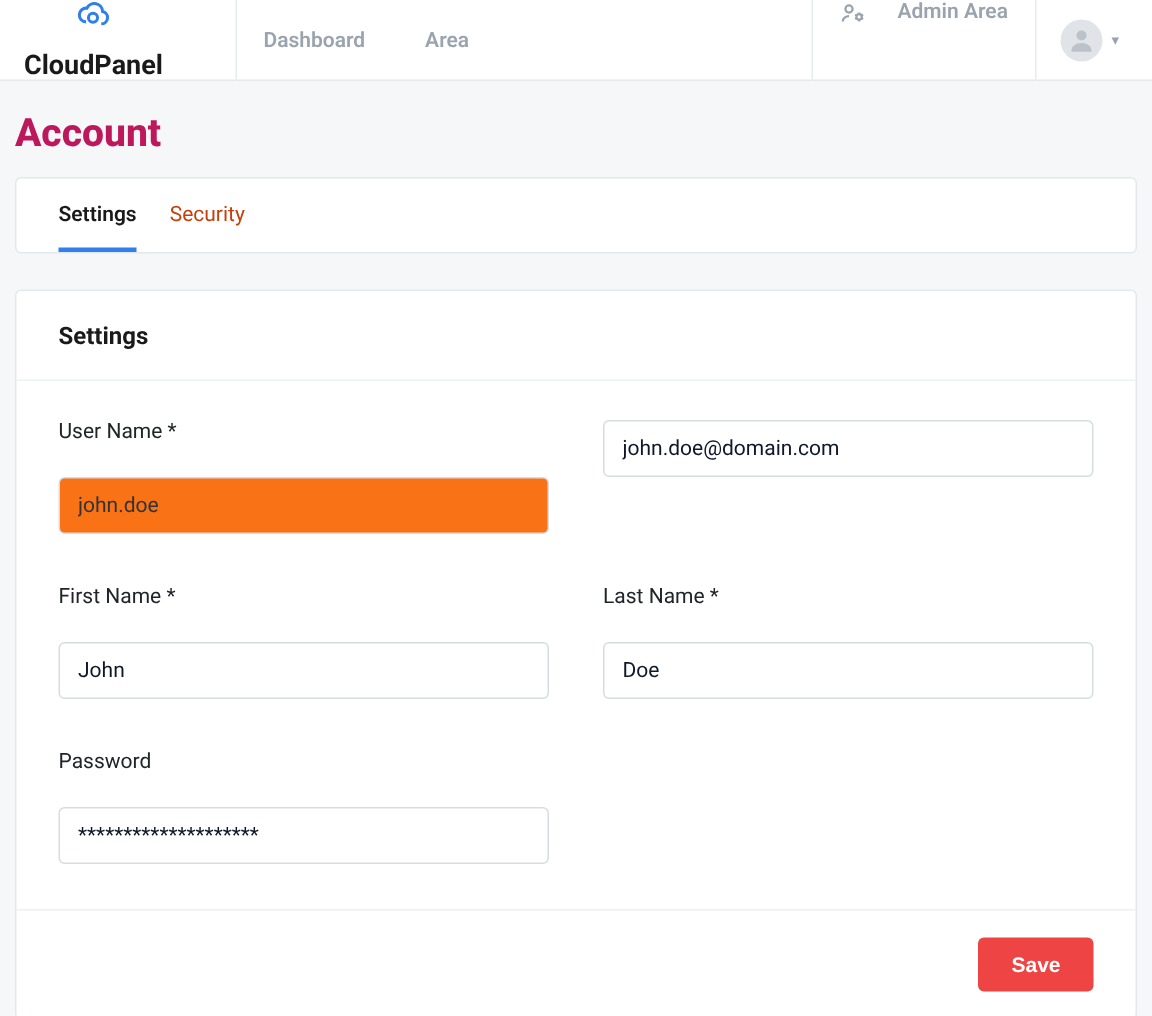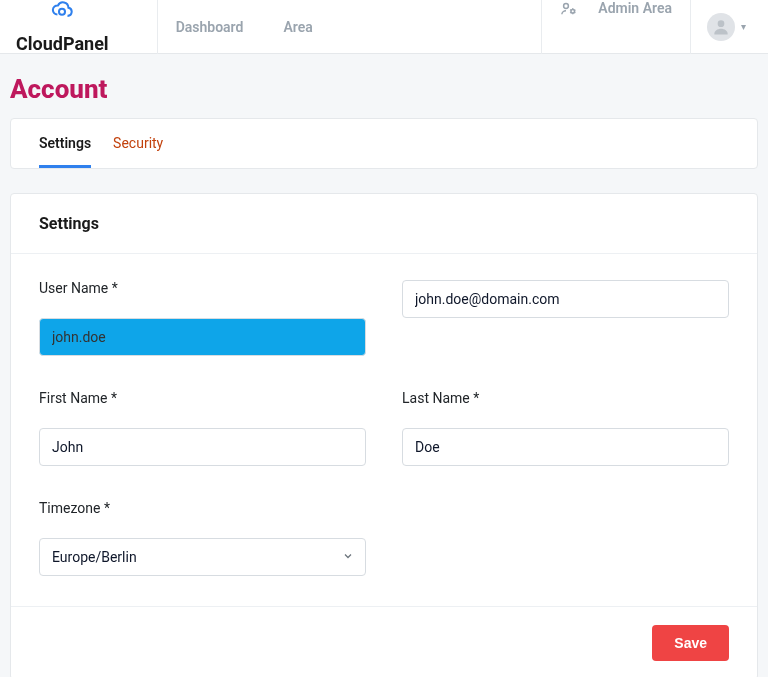--- a/index.html
+++ b/index.html
@@ -150,21 +150,21 @@
       border: 1px solid #d7dce1;
       border-radius: 4px;
       padding: 0 12px;
       font-size: 14px;
       font-family: inherit;
       color: #0f172a;
       background: #fff;
       width: 100%;
     }
     .form-control[disabled] {
-      background: #0ea5e9;
+      background: #f97316;
       color: #333;
     }
     .select-wrap {
       position: relative;
     }
     .select-wrap .form-control {
       appearance: none;
       padding-right: 32px;
     }
     .select-chevron {
@@ -261,34 +261,25 @@
         <div class="form-group">
           <label class="form-label">First Name *</label>
           <input class="form-control" value="John" style="">
         </div>
 
         <div class="form-group">
           <label class="form-label">Last Name *</label>
           <input class="form-control" value="Doe" style="">
         </div>
 
-
-        <div class="form-group">
-          <label class="form-label">Timezone *</label>
-          <div class="select-wrap">
-            <select class="form-control">
-              <option>Europe/Berlin</option>
-            </select>
-            <span class="select-chevron">
-              <svg width="12" height="12" viewBox="0 0 24 24" fill="none" stroke="currentColor" stroke-width="2.5">
-                  <path d="M6 9l6 6 6-6"></path>
-                </svg>
-            </span>
-          </div>
-        </div>
+        <div class="form-group">
+          <label class="form-label">Password</label>
+          <input class="form-control" value="********************" style="">
+        </div>
+
 
       </div>
     </div>
     <div class="panel-footer">
       <button class="btn-primary">Save</button>
     </div>
   </div>
 </div>
 
 </body></html>

